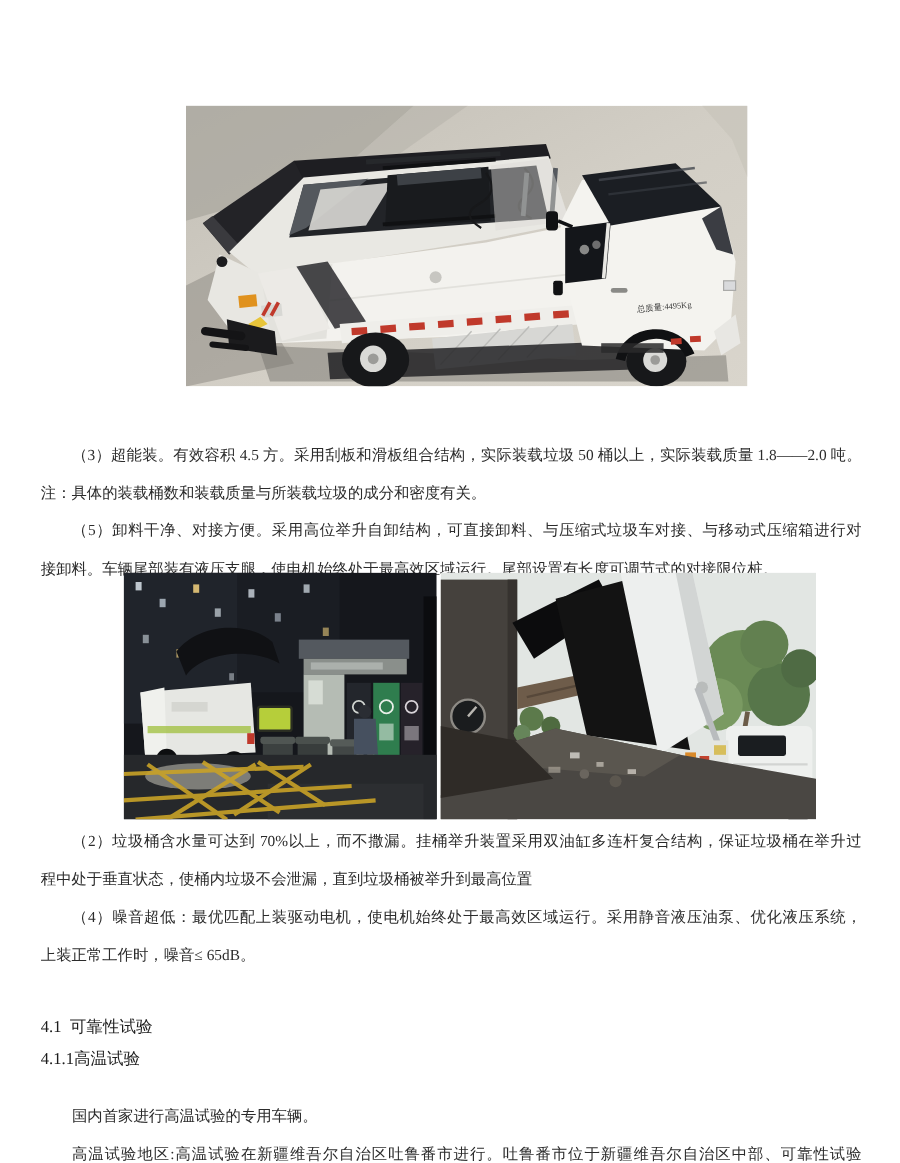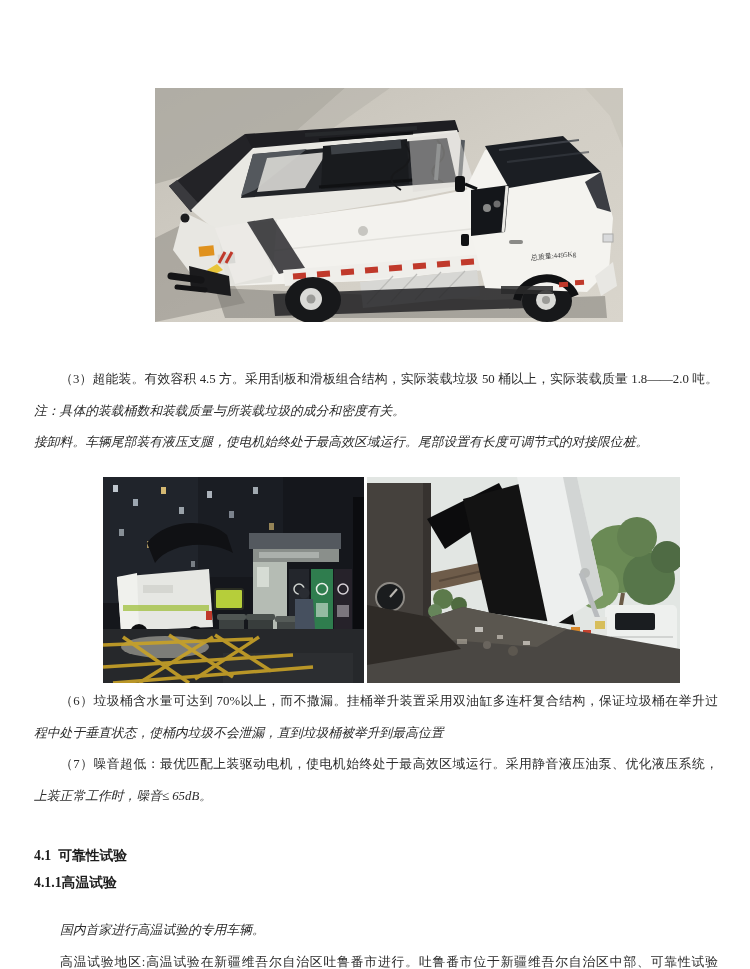--- a/index.html
+++ b/index.html
@@ -8,25 +8,25 @@
     background:#ffffff; overflow:hidden;
     font-family:"Liberation Serif","DejaVu Serif",serif;
     color:#2b2b2b;
   }
   .textcol{position:absolute; left:34px; width:684px;}
   .ln{
     display:block; width:100%; height:31.7px; line-height:31.7px;
     font-size:12.8px; white-space:nowrap; overflow:hidden;
   }
   .jl{ text-align:justify; text-align-last:justify; }
-  .ll{ text-align:center; text-align-last:left;font-style:italic; }
+  .ll{ text-align:center; text-align-last:left; }
   .ind{ text-indent:26px; }
   .heading{
     position:absolute; left:34px; width:684px; height:32px; line-height:32px;
-    font-size:13.8px; font-weight:bold; color:#1c1c1c; white-space:pre;
+    font-size:13.8px; font-weight:normal; color:#1c1c1c; white-space:pre;
   }
   .fig{ position:absolute; overflow:hidden; }
   .fig svg{ display:block; }
 </style>
 </head>
 <body>
 
 <div class="page">
 
   <div class="fig" style="left:155px; top:88px; width:468px; height:234px;">
@@ -146,20 +146,21 @@
         <rect x="404" y="194" width="9" height="5" fill="#c0392b" transform="rotate(-3 408 196)"></rect>
         <rect x="420" y="192" width="9" height="5" fill="#c0392b" transform="rotate(-3 424 194)"></rect>
         <rect x="346" y="198" width="52" height="8" fill="#2a2a2c" opacity="0.85"></rect>
       </g>
     </svg>
   </div>
 
   <div class="textcol" style="top:324px;margin-top:40px;">
     <div class="ln jl ind">（3）超能装。有效容积 4.5 方。采用刮板和滑板组合结构，实际装载垃圾 50 桶以上，实际装载质量 1.8——2.0 吨。</div>
     <div class="ln ll">注：具体的装载桶数和装载质量与所装载垃圾的成分和密度有关。</div>
+    <div class="ln jl ind">（5）卸料干净、对接方便。采用高位举升自卸结构，可直接卸料、与压缩式垃圾车对接、与移动式压缩箱进行对</div>
     <div class="ln ll">接卸料。车辆尾部装有液压支腿，使电机始终处于最高效区域运行。尾部设置有长度可调节式的对接限位桩。</div>
   </div>
 
   <div class="fig" style="left:103px; top:477px; width:261px; height:206px;">
     <svg width="261" height="206" viewBox="0 0 261 206" xmlns="http://www.w3.org/2000/svg">
       <rect width="261" height="206" fill="#15171c"></rect>
 
       <g>
         <rect x="0" y="0" width="95" height="126" fill="#20242b"></rect>
         <rect x="95" y="0" width="85" height="100" fill="#1a1d23"></rect>
@@ -301,23 +302,23 @@
         <rect x="130" y="158" width="6" height="4" fill="#c9c4ba" opacity="0.7"></rect>
         <rect x="90" y="162" width="10" height="5" fill="#b5afa4" opacity="0.6"></rect>
         <rect x="156" y="164" width="7" height="4" fill="#ddd9d0" opacity="0.7"></rect>
         <circle cx="120" cy="168" r="4" fill="#6a655e"></circle>
         <circle cx="146" cy="174" r="5" fill="#5c574f"></circle>
       </g>
     </svg>
   </div>
 
   <div class="textcol" style="top:686px;">
-    <div class="ln jl ind">（6）垃圾桶含水量可达到 70%以上，而不撒漏。挂桶举升装置采用双油缸多连杆复合结构，保证垃圾桶在举升过</div>
+    <div class="ln jl ind">（2）垃圾桶含水量可达到 70%以上，而不撒漏。挂桶举升装置采用双油缸多连杆复合结构，保证垃圾桶在举升过</div>
     <div class="ln ll">程中处于垂直状态，使桶内垃圾不会泄漏，直到垃圾桶被举升到最高位置</div>
-    <div class="ln jl ind">（7）噪音超低：最优匹配上装驱动电机，使电机始终处于最高效区域运行。采用静音液压油泵、优化液压系统，</div>
+    <div class="ln jl ind">（4）噪音超低：最优匹配上装驱动电机，使电机始终处于最高效区域运行。采用静音液压油泵、优化液压系统，</div>
     <div class="ln ll">上装正常工作时，噪音≤ 65dB。</div>
   </div>
 
   <div class="heading" style="top:840px;">4.1  可靠性试验</div>
   <div class="heading" style="top:867px;">4.1.1高温试验</div>
 
   <div class="textcol" style="top:899px;margin-top:16px;">
     <div class="ln ll ind">国内首家进行高温试验的专用车辆。</div>
     <div class="ln jl ind">高温试验地区:高温试验在新疆维吾尔自治区吐鲁番市进行。吐鲁番市位于新疆维吾尔自治区中部、可靠性试验</div>
   </div>

